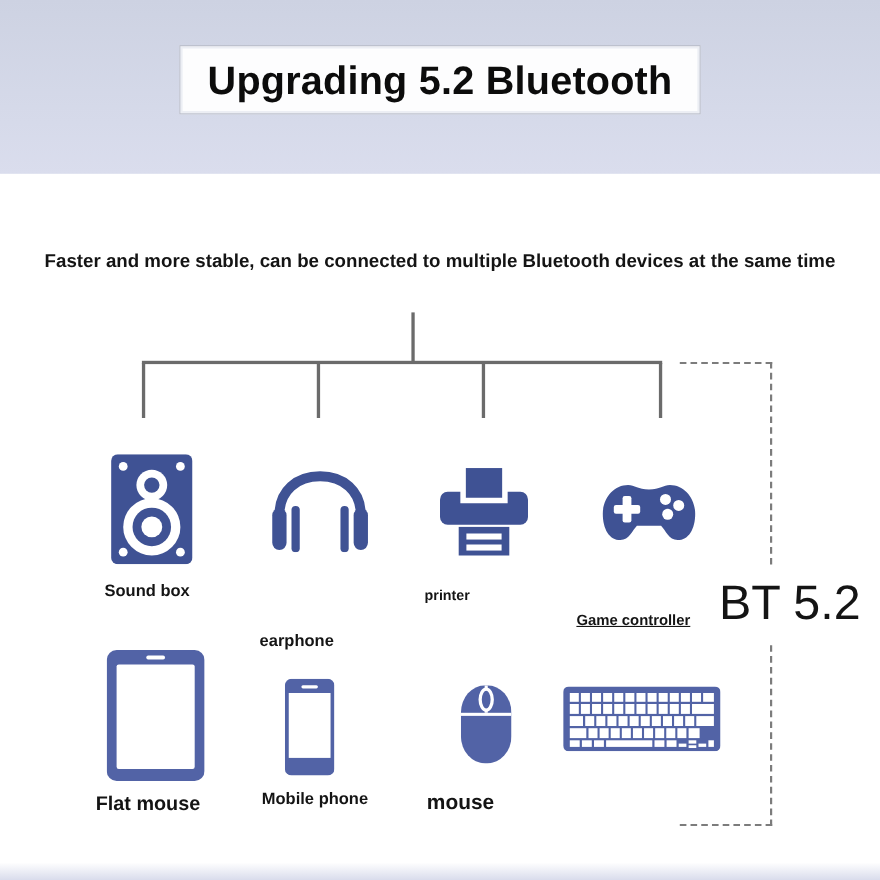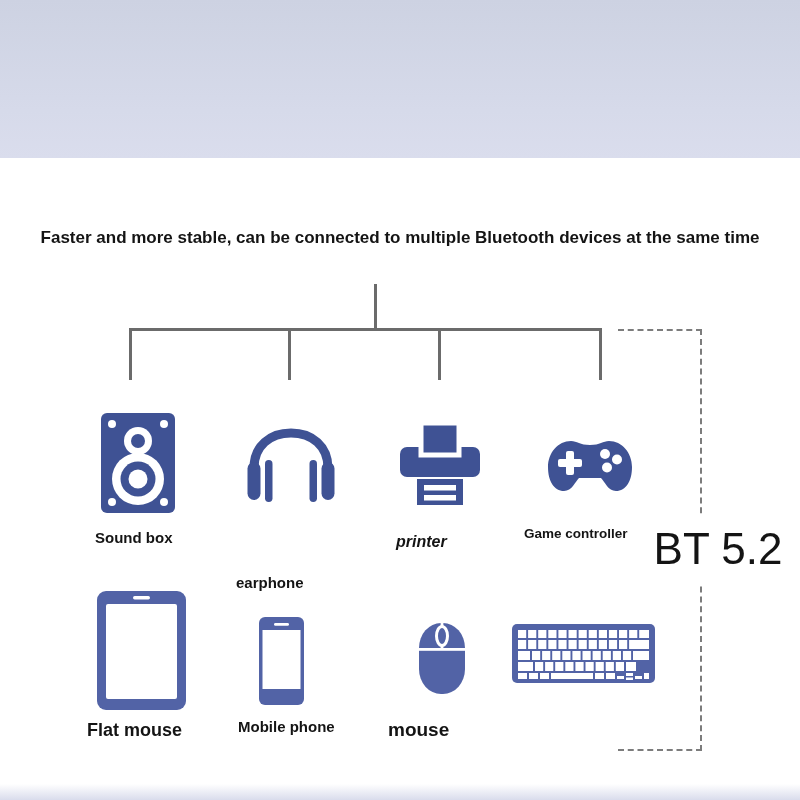--- a/index.html
+++ b/index.html
@@ -72,24 +72,24 @@
   .row2 { color:#5263a6; }
 
   
   .icon-soundbox { position:absolute; left:101px; top:413px; }
   .lbl-soundbox  { left:95px;  top:529px; width:110px; font-size:15px; }
 
   .icon-earphone { position:absolute; left:246px; top:426px; }
   .lbl-earphone  { left:236px; top:531px; width:110px; font-size:15px;margin-top:43px; }
 
   .icon-printer  { position:absolute; left:400px; top:421px; }
-  .lbl-printer   { left:396px; top:533px; width:110px; font-size:16px;font-style:italic; }
+  .lbl-printer   { left:386px; top:533px; width:110px; font-size:13px; }
 
   .icon-gamepad  { position:absolute; left:545px; top:434px; }
-  .lbl-gamepad   { left:524px; top:526px; width:134px; font-size:13.5px; }
+  .lbl-gamepad   { left:524px; top:556px; width:134px; font-size:13.5px;text-decoration:underline; }
 
   .icon-tablet   { position:absolute; left:97px;  top:591px; }
   .lbl-tablet    { left:87px;  top:720px; width:110px; font-size:18px; }
 
   .icon-phone    { position:absolute; left:259px; top:617px; }
   .lbl-phone     { left:238px; top:718px; width:120px; font-size:15px; }
 
   .icon-mouse    { position:absolute; left:419px; top:623px; }
   .lbl-mouse     { left:388px; top:719px; width:110px; font-size:19px; }
 
@@ -97,20 +97,23 @@
   .lbl-keyboard  { left:524px; top:717px; width:120px; font-size:20px; }
 </style>
 </head>
 <body>
 
 <div class="canvas">
 
   <div class="top-band"></div>
   <div class="bottom-band"></div>
 
+  <div class="title-box">
+    <div class="title-text">Upgrading 5.2 Bluetooth</div>
+  </div>
 
   <div class="subtitle">Faster and more stable, can be connected to multiple Bluetooth devices at the same time</div>
 
   <div class="line stem"></div>
   <div class="line hbar"></div>
   <div class="line drop1"></div>
   <div class="line drop2"></div>
   <div class="line drop3"></div>
   <div class="line drop4"></div>
 

